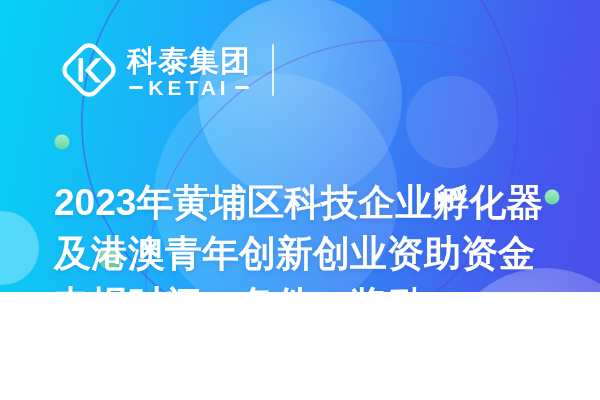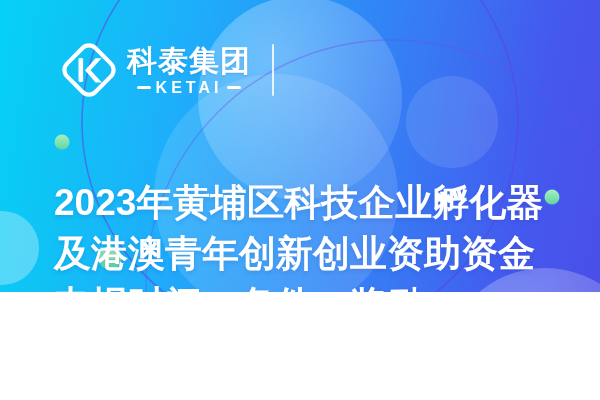--- a/index.html
+++ b/index.html
@@ -85,21 +85,21 @@
   }
   .logo-en .bar {
     display: block;
     height: 3px;
     width: 14px;
     background: #ffffff;
     border-radius: 2px;
   }
   .logo-en .txt {
     color: #ffffff;
-    font-size: 16px;
+    font-size: 21px;
     line-height: 15px;
     font-weight: 700;
     letter-spacing: 4px;
     white-space: nowrap;
   }
 
   .divider {
     width: 2px;
     height: 52px;
     background: rgba(255,255,255,.82);

